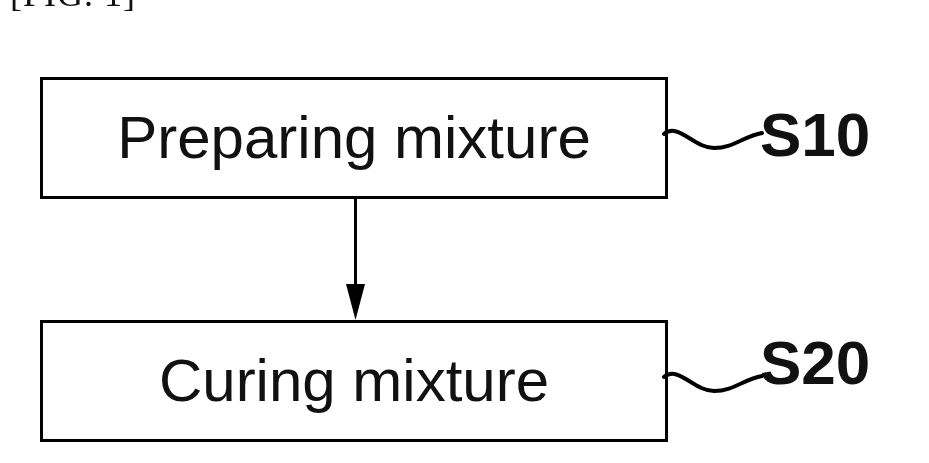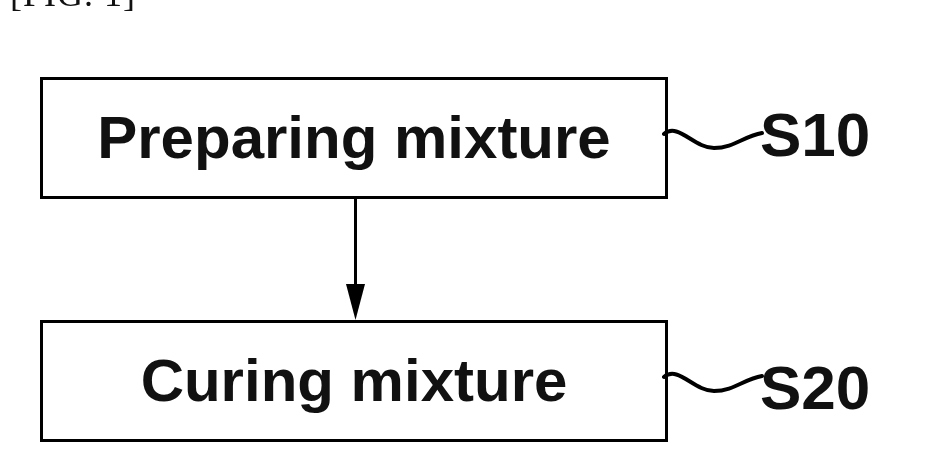--- a/index.html
+++ b/index.html
@@ -41,21 +41,21 @@
     border: 3px solid #000000;
     background: #ffffff;
     display: flex;
     align-items: center;
     justify-content: center;
   }
   .step-box .step-label {
     font-family: "Liberation Sans", sans-serif;
     font-size: 60px;
     line-height: 60px;
-    font-weight: 700;
+    font-weight: 400;
     color: #111111;
     letter-spacing: 0px;
     white-space: nowrap;
   }
 
   #box-prepare {
     left: 40px;
     top: 77px;
     width: 628px;
     height: 122px;
@@ -91,21 +91,21 @@
     font-family: "Liberation Sans", sans-serif;
     font-size: 62px;
     line-height: 62px;
     font-weight: 700;
     color: #111111;
     letter-spacing: 0px;
     white-space: nowrap;
     user-select: none;
   }
   #ref-s10 { left: 760px; top: 104px; }
-  #ref-s20 { left: 760px; top: 357px; }
+  #ref-s20 { left: 760px; top: 332px; }
 </style>
 </head>
 <body>
 
 <div id="figure-canvas">
 
   <div class="fig-caption">[FIG. 1]</div>
 
   <div class="step-box" id="box-prepare">
     <span class="step-label">Preparing mixture</span>

